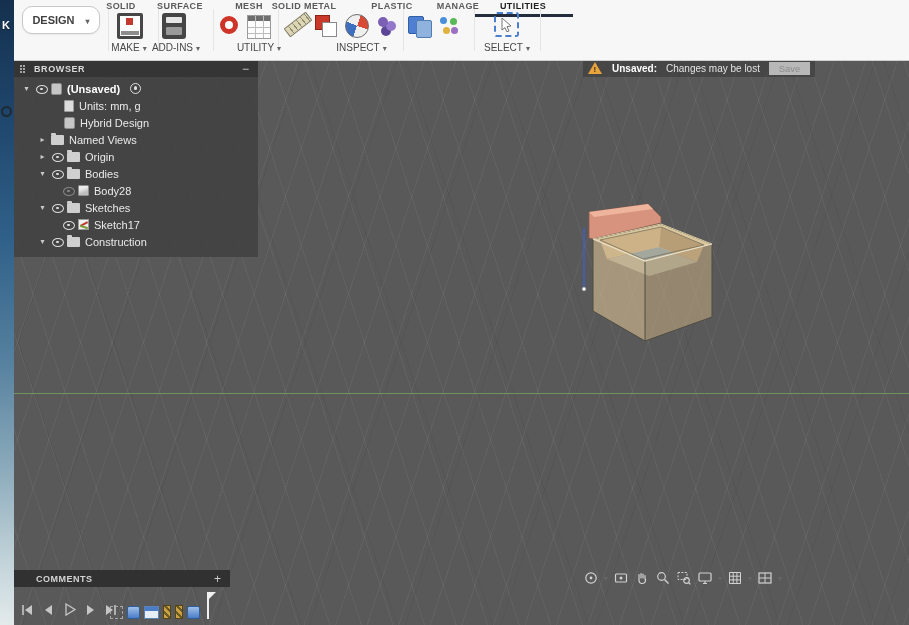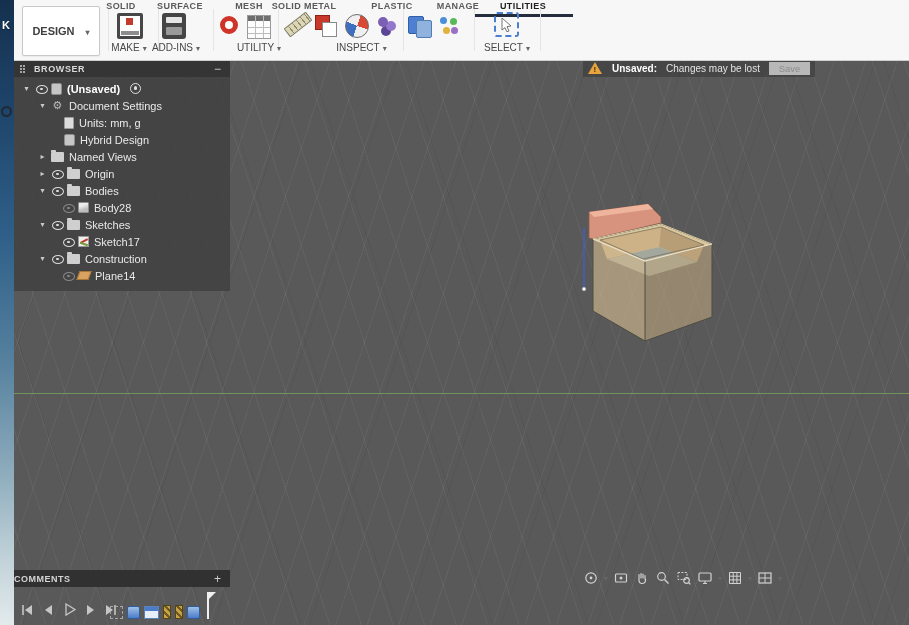--- a/index.html
+++ b/index.html
@@ -10,21 +10,21 @@
   .desktop-strip{position:absolute;left:0;top:0;width:14px;height:625px;z-index:6;overflow:hidden;
     background:linear-gradient(180deg,#14304e 0%,#1f456b 18%,#2f6089 38%,#56819f 58%,#8fadbd 76%,#c3d4da 90%,#e3eaec 100%)}
   .desktop-letter{position:absolute;left:2px;top:19px;color:#fff;font-size:11px;font-weight:700;text-shadow:0 1px 1px rgba(0,0,0,.5)}
   .desktop-ring{position:absolute;left:1px;top:106px;width:11px;height:11px;border:2px solid #1d2a36;border-radius:50%}
 
   
   .header{position:absolute;left:14px;top:0;width:895px;height:60px;background:#f7f7f7;z-index:5;box-shadow:0 1px 0 #cfcfcf}
   .tab{position:absolute;top:1px;transform:translateX(-50%);font-size:9px;font-weight:700;color:#5a5a5a;letter-spacing:.4px;white-space:nowrap;cursor:default}
   .tab.active{color:#1e1e1e}
   .tab-underline{position:absolute;left:460px;top:14px;width:99px;height:3px;background:#232d3e}
-  .design-btn{position:absolute;left:8px;top:6px;width:78px;height:50px;background:#ffffff;border:1px solid #c9c9c9;border-radius:2px;
+  .design-btn{position:absolute;left:8px;top:6px;width:78px;height:28px;background:#ffffff;border:1px solid #c9c9c9;border-radius:10px;
     display:flex;align-items:center;justify-content:center;gap:11px;font-size:11px;font-weight:700;color:#3f3f3f;box-shadow:0 1px 2px rgba(0,0,0,.06)}
   .caret::after{content:"▾";font-size:8px;color:#666}
   .sep{position:absolute;top:9px;height:42px;width:1px;background:#e4e4e4}
   .grp-label{position:absolute;top:41px;height:12px;display:flex;align-items:center;justify-content:center;gap:3px;font-size:10px;color:#474747;cursor:default}
   .tb-ic{position:absolute;top:14px}
 
   .ic-make{left:103px;width:26px;height:26px;border:3px solid #474747;border-radius:2px;background:#fff;top:13px}
   .ic-make::before{content:"";position:absolute;left:6px;top:2px;width:7px;height:7px;background:#c23b2e}
   .ic-make::after{content:"";position:absolute;left:1px;bottom:1px;right:1px;height:4px;background:#8d8d8d}
   .ic-addins{left:148px;width:24px;height:26px;background:#454545;border-radius:3px;top:13px;position:absolute}
@@ -66,21 +66,21 @@
   .alert{position:absolute;left:569px;top:0;height:17px;display:flex;align-items:center;gap:9px;padding:0 5px;background:rgba(25,25,25,0.3)}
   .warn-tri{position:relative;width:15px;height:13px}
   .warn-tri::before{content:"";position:absolute;left:0;top:0;border-left:7px solid transparent;border-right:7px solid transparent;border-bottom:12px solid #e8a33d}
   .warn-tri::after{content:"!";position:absolute;left:5.5px;top:2.5px;font-size:8px;font-weight:700;color:#3a2a08}
   .alert-strong{font-size:10px;font-weight:700;color:#ffffff}
   .alert-msg{font-size:10px;color:#e3e3e3}
   .save-btn{width:41px;height:13px;background:rgba(205,205,205,0.85);border-radius:0;font-size:9.5px;color:#8d8d8d;
     display:flex;align-items:center;justify-content:center}
 
   
-  .browser{position:absolute;left:0;top:0;width:216px;z-index:3}
+  .browser{position:absolute;left:0;top:0;width:244px;z-index:3}
   .browser-hd{height:17px;background:rgba(50,50,50,0.92);display:flex;align-items:center;color:#d9d9d9}
   .grip{width:7px;height:9px;position:relative;margin-left:6px}
   .grip::before{content:"";position:absolute;left:0;top:1px;width:2px;height:2px;background:#a5a5a5;
     box-shadow:3px 0 #a5a5a5,0 3px #a5a5a5,3px 3px #a5a5a5,0 6px #a5a5a5,3px 6px #a5a5a5}
   .browser-title{font-size:9px;font-weight:700;letter-spacing:.6px;margin-left:7px}
   .browser-min{margin-left:auto;margin-right:9px;font-size:12px;line-height:10px;color:#c9c9c9;cursor:default}
   .browser-tree{background:rgba(64,64,64,0.82);padding:3px 0 7px}
   .trow{height:17px;display:flex;align-items:center;font-size:11px;color:#e9e9e9;gap:3px;white-space:nowrap}
   .trow .lbl{padding-left:2px}
   .trow.bold .lbl{font-weight:700;color:#fff}
@@ -102,21 +102,21 @@
   .ic-cube{width:11px;height:11px;background:linear-gradient(160deg,#ededed 30%,#bdbdbd 70%);border:1px solid #8f8f8f;border-radius:1px;flex:none}
   .ic-sk{width:11px;height:11px;background:#efefef;border:1px solid #999;position:relative;flex:none}
   .ic-sk::before{content:"";position:absolute;left:1px;top:3px;width:8px;height:1.5px;background:#c0392b;transform:rotate(-28deg)}
   .ic-sk::after{content:"";position:absolute;left:1px;top:6px;width:8px;height:1.5px;background:#7a9a3a;transform:rotate(18deg)}
   .ic-planeq{width:12px;height:9px;background:#d9a25f;border:1px solid #a87838;transform:skewX(-20deg);flex:none}
   .ic-target{width:11px;height:11px;border:1.5px solid #e0e0e0;border-radius:50%;position:relative;margin-left:7px;flex:none}
   .ic-target::after{content:"";position:absolute;left:2.4px;top:2.4px;width:3.2px;height:3.2px;background:#e0e0e0;border-radius:50%}
 
   
   .comments{position:absolute;left:0;top:510px;width:216px;height:17px;background:rgba(46,46,46,0.92);display:flex;align-items:center;z-index:3}
-  .comments-title{font-size:9px;font-weight:700;color:#d5d5d5;letter-spacing:.5px;}
+  .comments-title{font-size:9px;font-weight:700;color:#d5d5d5;letter-spacing:.5px;margin-left:22px}
   .comments-add{margin-left:auto;margin-right:9px;color:#cfcfcf;font-size:12px;line-height:10px;cursor:default}
 
   
   .navbar{position:absolute;bottom:38px;right:126px;display:flex;align-items:center;gap:3px}
   .nav-ic{width:18px;height:18px;display:flex;align-items:center;justify-content:center}
   .nav-caret{font-size:7px;color:#b3b3b3;margin:0 1px}
   .navbar svg, .playback svg{display:block}
 
   
   .playback{position:absolute;left:5px;bottom:8px;display:flex;gap:5px;align-items:center;z-index:2}
@@ -246,25 +246,20 @@
       <div class="browser-tree">
 
         <div class="trow pl0 bold">
           <span class="tw down"></span>
           <span class="eye"></span>
           <span class="ic-board"></span>
           <span class="lbl">(Unsaved)</span>
           <span class="ic-target"></span>
         </div>
 
-        <div class="trow pl1">
-          <span class="tw down"></span>
-          <span class="ic-gear"></span>
-          <span class="lbl">Document Settings</span>
-        </div>
 
         <div class="trow pl2">
           <span class="ic-doc"></span>
           <span class="lbl">Units: mm, g</span>
         </div>
 
         <div class="trow pl2">
           <span class="ic-board"></span>
           <span class="lbl">Hybrid Design</span>
         </div>
@@ -309,25 +304,20 @@
           <span class="lbl">Sketch17</span>
         </div>
 
         <div class="trow pl1">
           <span class="tw down"></span>
           <span class="eye"></span>
           <span class="ic-folder"></span>
           <span class="lbl">Construction</span>
         </div>
 
-        <div class="trow plc">
-          <span class="eye off"></span>
-          <span class="ic-planeq"></span>
-          <span class="lbl">Plane14</span>
-        </div>
 
       </div>
     </div>
 
     <div class="comments">
       <span class="comments-title">COMMENTS</span>
       <span class="comments-add">+</span>
     </div>
 
     <div class="navbar">

